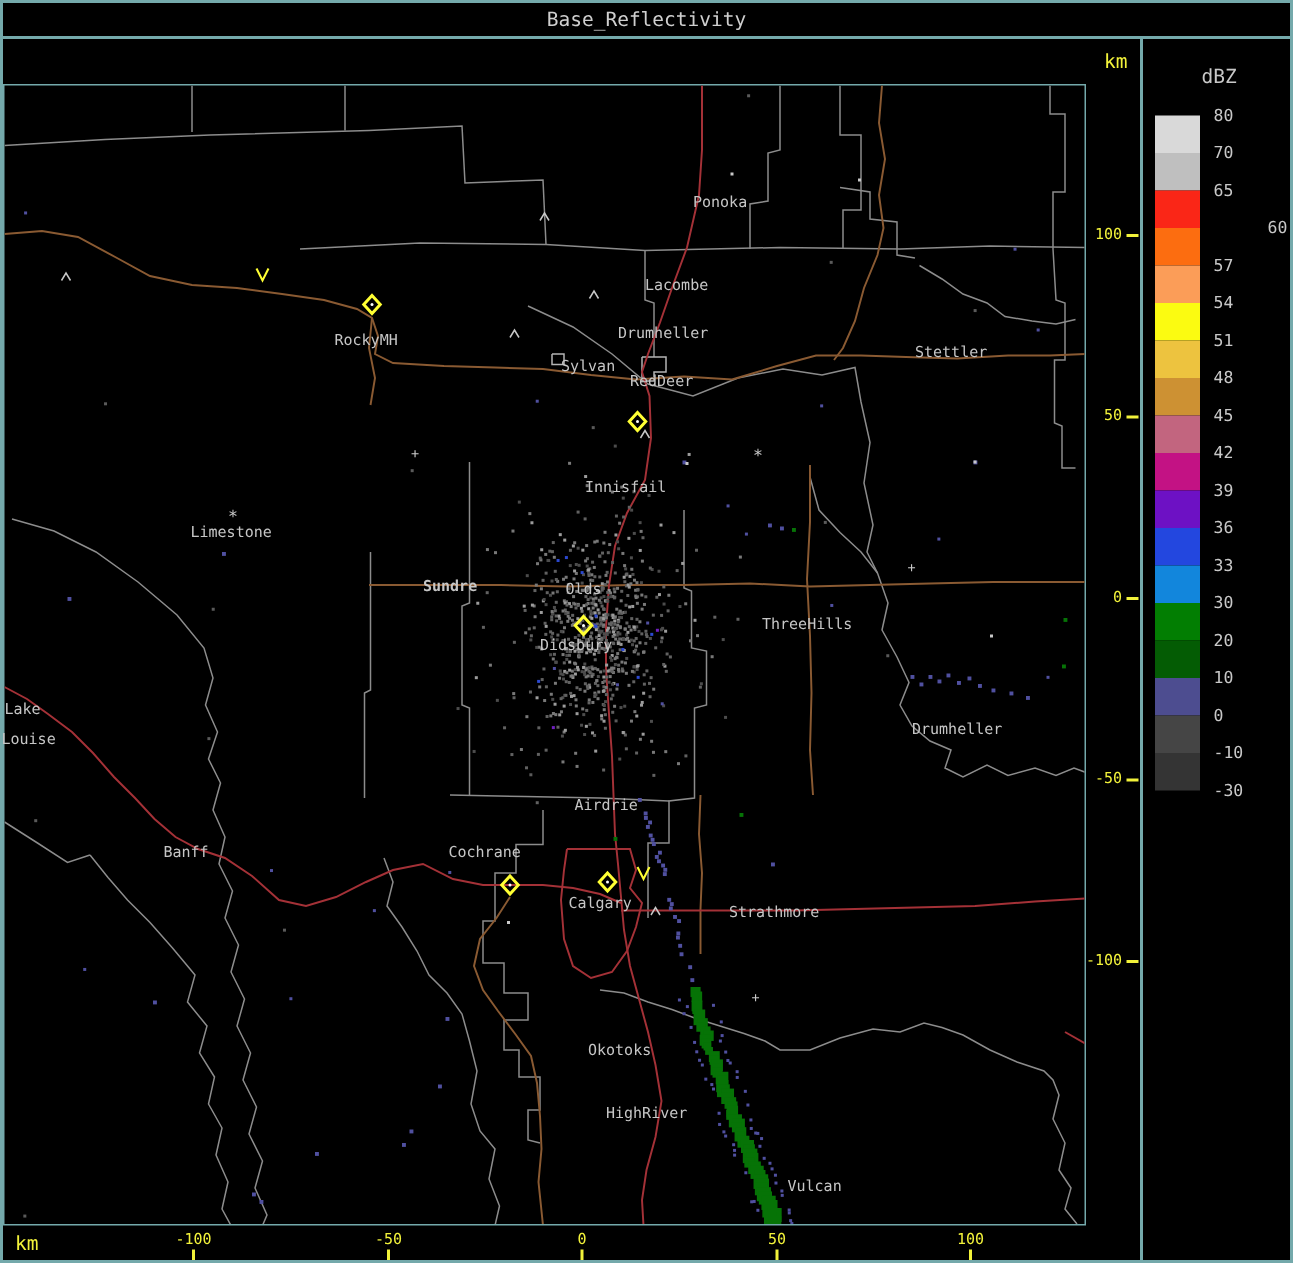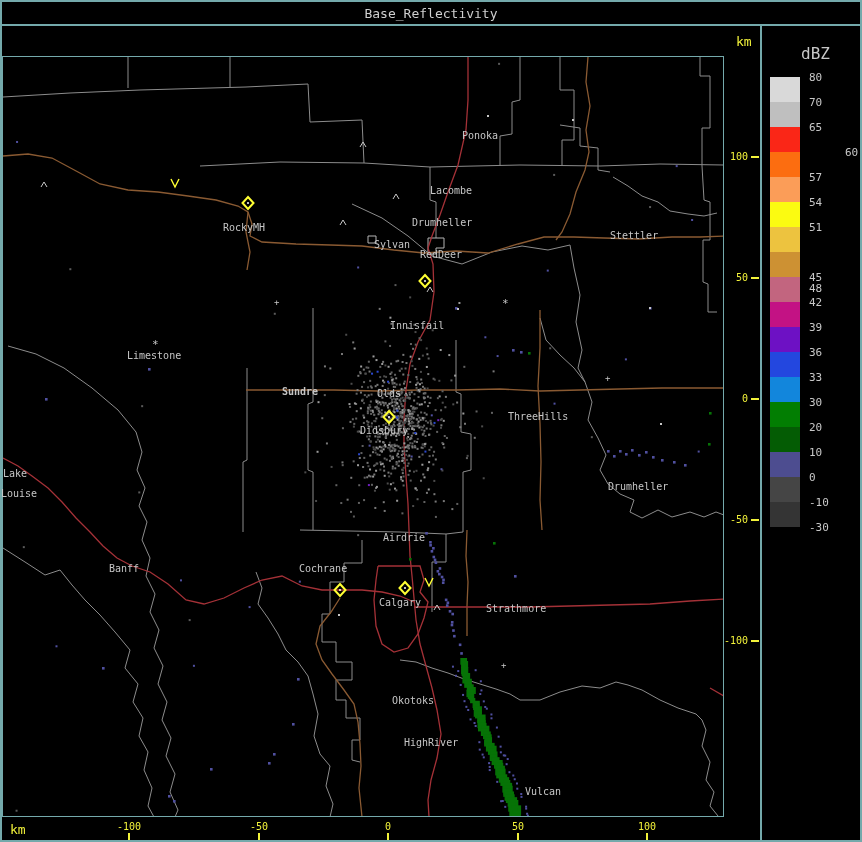--- a/index.html
+++ b/index.html
@@ -11,21 +11,21 @@
   .infobar-ts{position:absolute;left:8px;top:32px;color:#f2f23a;font-size:13px;}
   .yaxis-km{position:absolute;left:736px;top:34px;color:#f2f23a;font-size:13px;}
   .xaxis-km{position:absolute;left:10px;top:822px;color:#f2f23a;font-size:13px;}
   .mapbox{position:absolute;left:2px;top:56px;width:722px;height:761px;border:1px solid #74a9ab;box-sizing:border-box;}
   svg{position:absolute;left:0;top:0;}
   .citylabel{position:absolute;color:#c6c6c6;font-size:10px;line-height:11px;white-space:pre;}
   .ytick-label{position:absolute;width:24px;text-align:right;color:#f2f23a;font-size:10px;line-height:10px;}
   .ytick-dash{position:absolute;width:8px;height:2px;background:#f2f23a;}
   .xtick-label{position:absolute;transform:translateX(-50%);color:#f2f23a;font-size:10px;line-height:10px;}
   .xtick-dash{position:absolute;width:2px;height:7px;background:#f2f23a;}
-  .dbz-title{position:absolute;left:801px;top:44px;color:#c8c8c8;font-size:16px;}
+  .dbz-title{position:absolute;left:801px;top:44px;color:#c8c8c8;font-size:13px;}
   .cb-block{position:absolute;left:770px;width:30px;}
   .cb-label{position:absolute;left:809px;color:#c8c8c8;font-size:11px;line-height:11px;transform:translateY(-50%);}
 </style>
 </head>
 <body>
 
 <div id="canvas">
 
   <div class="tealline" style="left:0;top:0;width:862px;height:2px"></div>
   <div class="tealline" style="left:0;top:24px;width:862px;height:2px"></div>
@@ -1173,21 +1173,21 @@
       <div class="cb-block" style="top: 452px; height: 25px; width: 30px; background: rgb(77, 77, 144);"></div>
       <div class="cb-block" style="top: 477px; height: 25px; width: 30px; background: rgb(69, 69, 69);"></div>
       <div class="cb-block" style="top: 502px; height: 25px; width: 30px; background: rgb(52, 52, 52);"></div>
       <div class="cb-label" style="top: 77px;">80</div>
       <div class="cb-label" style="top: 102px;">70</div>
       <div class="cb-label" style="top: 127px;">65</div>
       <div class="cb-label" style="top: 152px; margin-left: 36px;">60</div>
       <div class="cb-label" style="top: 177px;">57</div>
       <div class="cb-label" style="top: 202px;">54</div>
       <div class="cb-label" style="top: 227px;">51</div>
-      <div class="cb-label" style="top: 252px; margin-top: 36px;">48</div>
+      <div class="cb-label" style="top: 252px;">48</div>
       <div class="cb-label" style="top: 277px;">45</div>
       <div class="cb-label" style="top: 302px;">42</div>
       <div class="cb-label" style="top: 327px;">39</div>
       <div class="cb-label" style="top: 352px;">36</div>
       <div class="cb-label" style="top: 377px;">33</div>
       <div class="cb-label" style="top: 402px;">30</div>
       <div class="cb-label" style="top: 427px;">20</div>
       <div class="cb-label" style="top: 452px;">10</div>
       <div class="cb-label" style="top: 477px;">0</div>
       <div class="cb-label" style="top: 502px;">-10</div>

